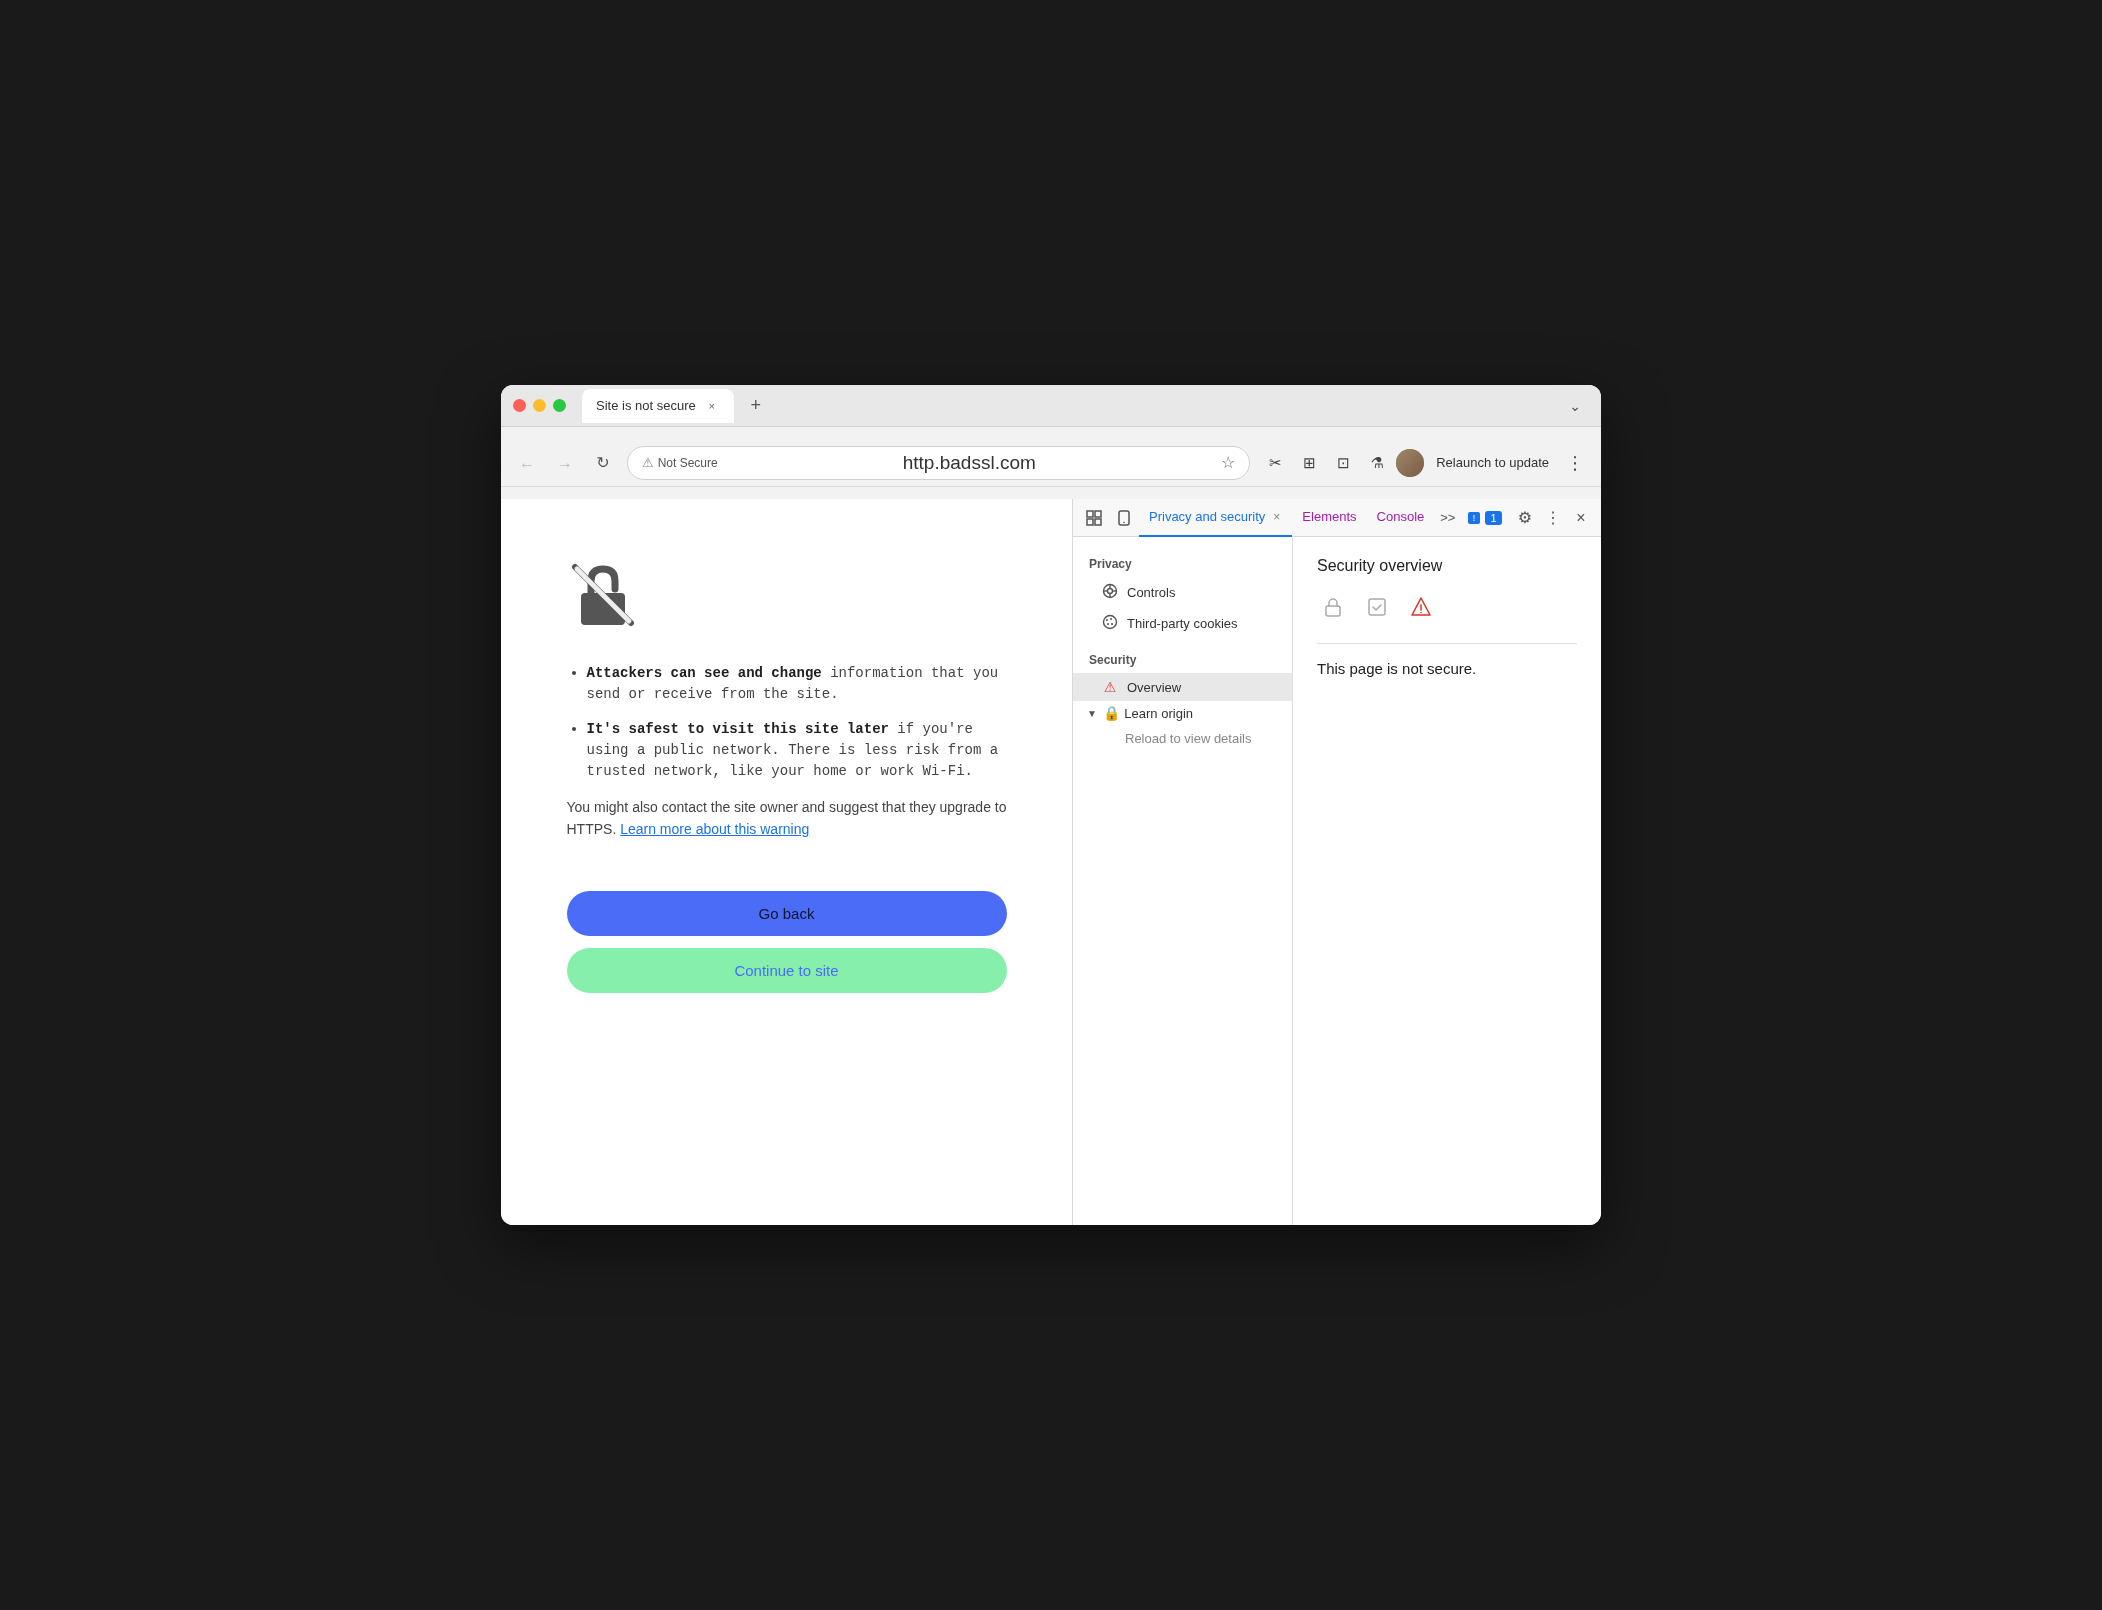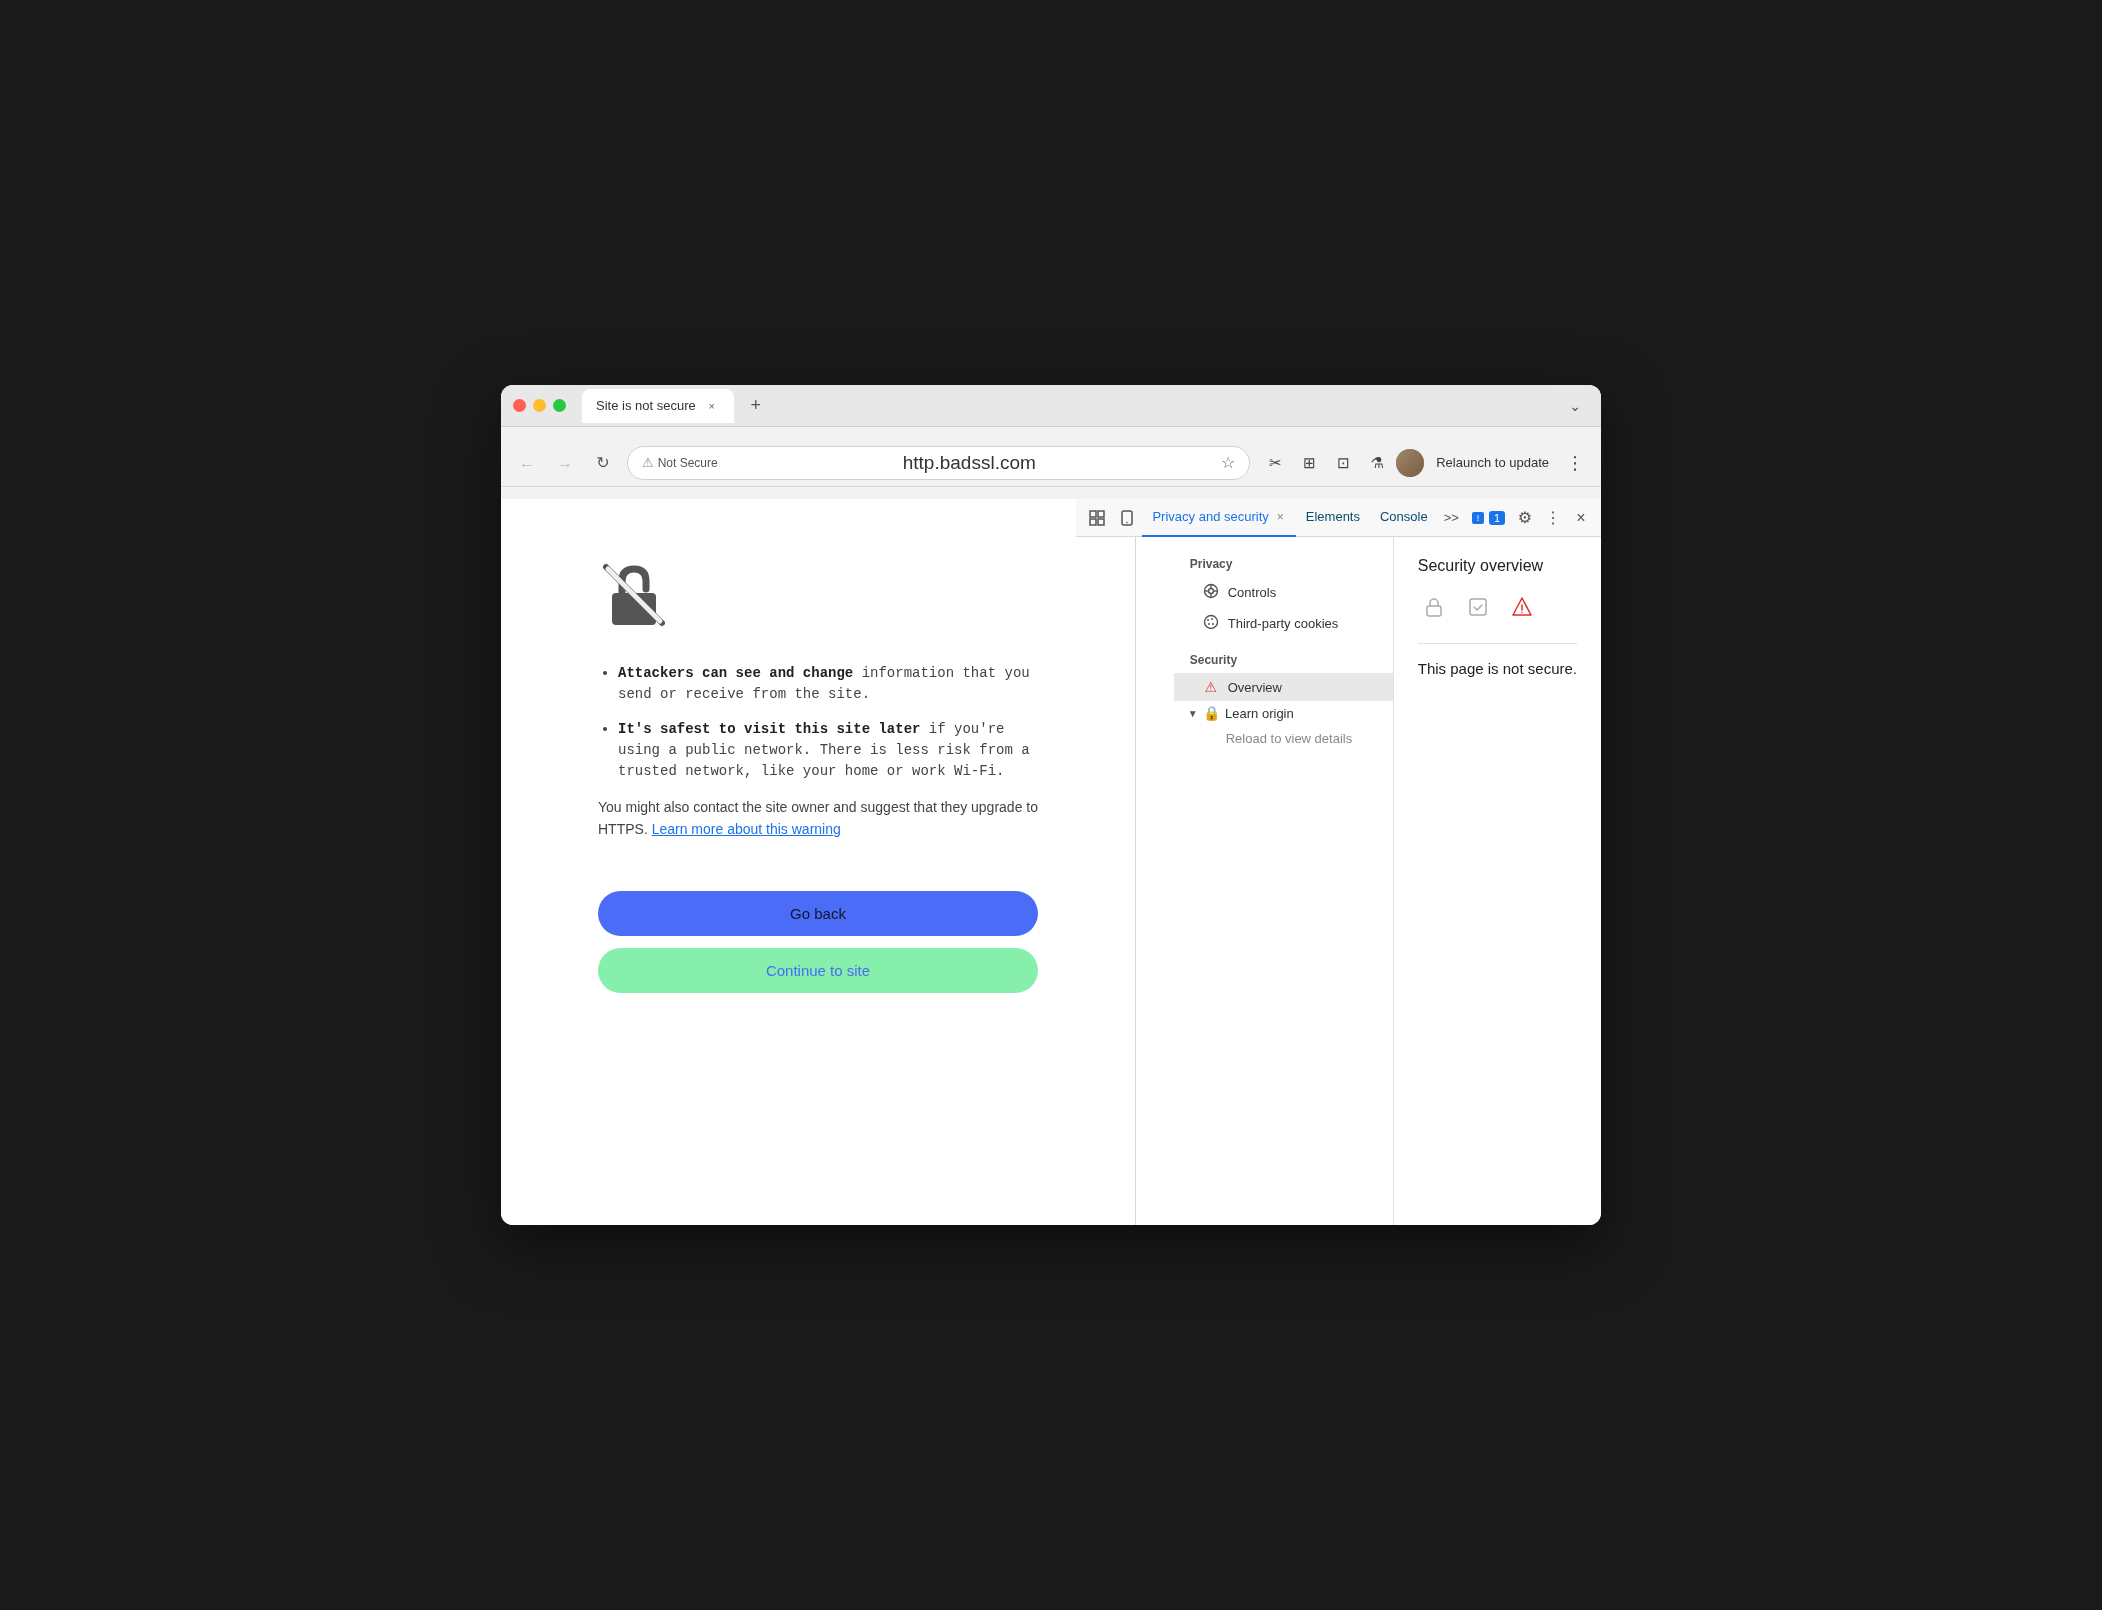--- a/index.html
+++ b/index.html
@@ -290,26 +290,25 @@
       background: #86efac;
       color: #4a6cf7;
       border: none;
       border-radius: 24px;
       font-size: 15px;
       cursor: pointer;
     }
 
     
     .devtools-panel {
-      width: 466px;
+      width: 529px;
       background: #ffffff;
       border-left: 1px solid #d8d8d8;
       display: flex;
       flex-direction: column;
-      align-items: flex-end;
     }
 
     .devtools-tabs {
       display: flex;
       align-items: center;
       background: #f8f8f8;
       border-bottom: 1px solid #d8d8d8;
       padding: 0 6px;
       height: 38px;
       gap: 0;
@@ -325,21 +324,21 @@
       font-size: 14px;
       border-radius: 4px;
     }
 
     .devtools-tab {
       display: flex;
       align-items: center;
       padding: 0 10px;
       height: 38px;
       font-size: 13px;
-      color: #0c4a6e;
+      color: #a21caf;
       cursor: pointer;
       border-bottom: 2px solid transparent;
       gap: 6px;
       white-space: nowrap;
     }
     .devtools-tab.active {
       color: #1a73e8;
       border-bottom: 2px solid #1a73e8;
     }
 

